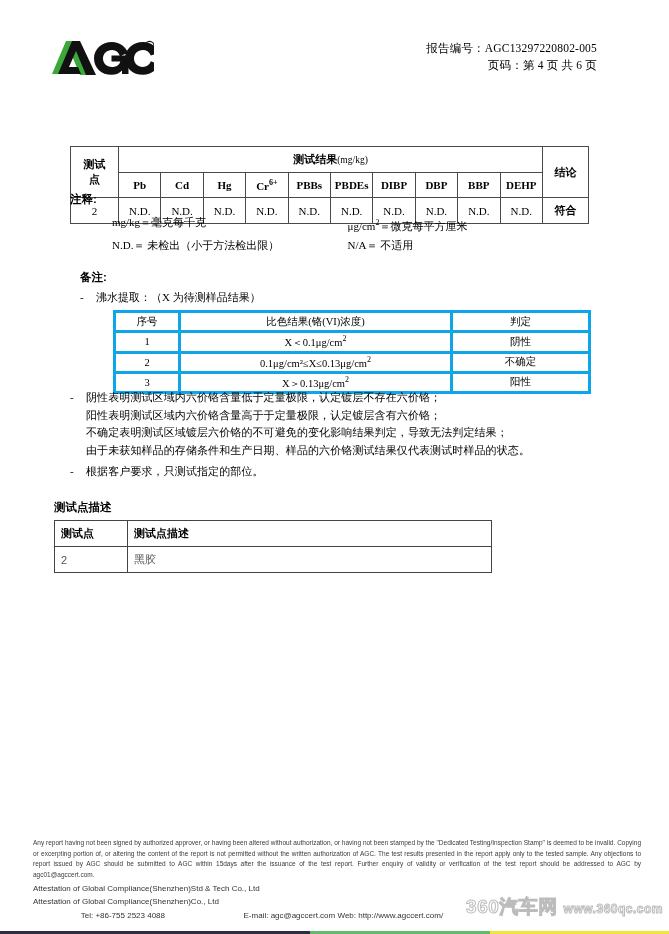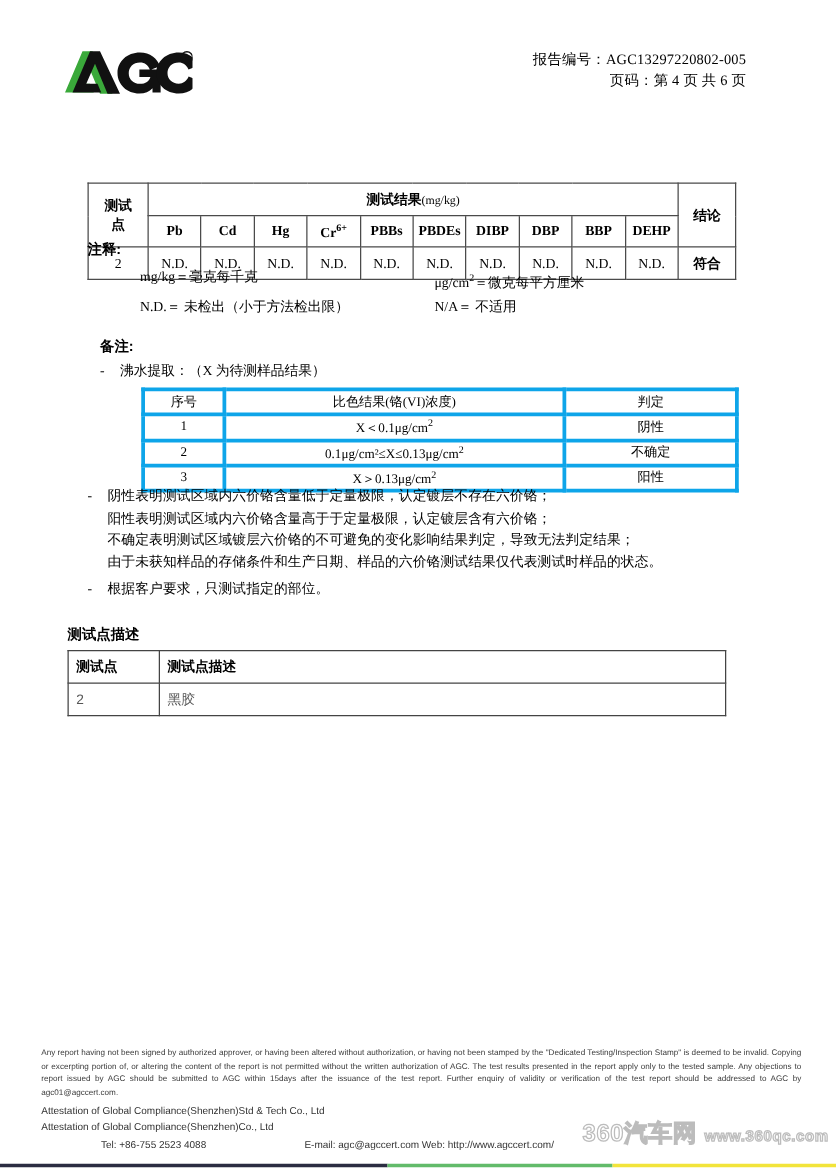--- a/index.html
+++ b/index.html
@@ -154,21 +154,21 @@
     width: 527px;
   }
   .tpdesc-title {
     font-weight: bold;
     font-size: 11.5px;
     font-family: "Liberation Sans", sans-serif;
     margin-bottom: 5px;
   }
   table.tpgrid {
     border-collapse: collapse;
-    width: 527px;
+    width: 438px;
     table-layout: fixed;
   }
   table.tpgrid th, table.tpgrid td {
     border: 1px solid #444;
     font-size: 11px;
     text-align: left;
     padding: 4px 6px;
     height: 17px;
     font-family: "Liberation Sans", sans-serif;
   }

